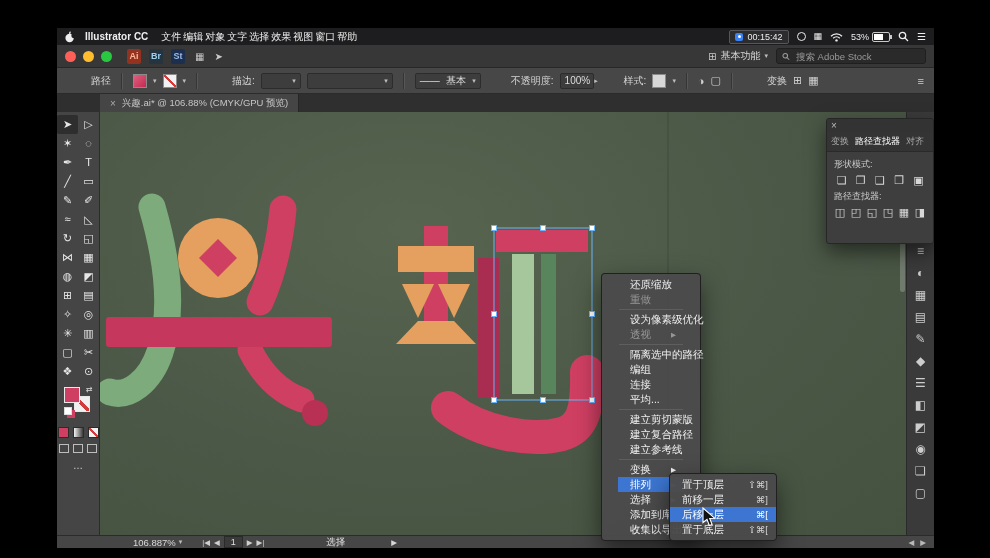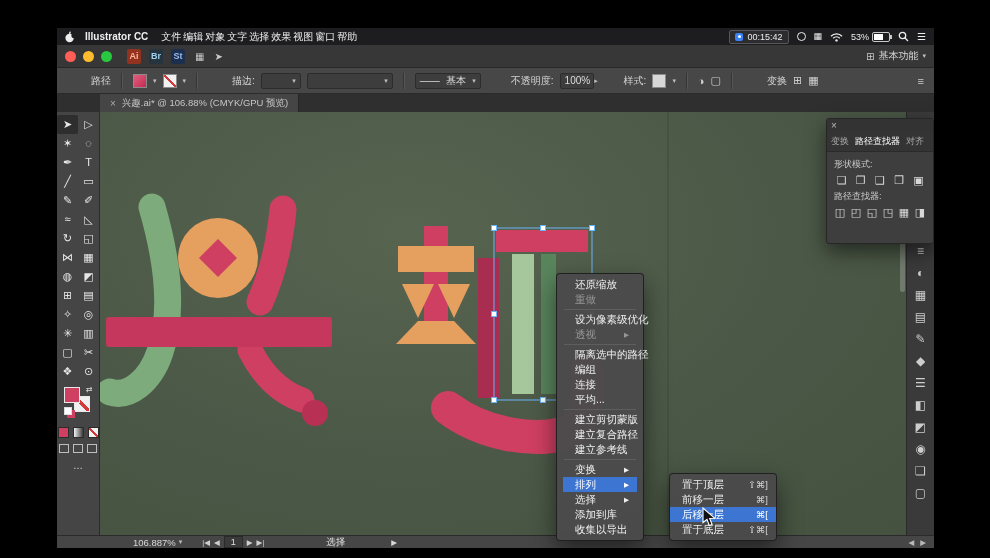--- a/index.html
+++ b/index.html
@@ -115,23 +115,23 @@
            padding:0 4px;gap:6px;}
   .pf-tab{font-size:9px;color:#ababab;white-space:nowrap;}
   .pf-tab.active{color:#fff;}
   .pf-body{padding:4px 7px 23px;}
   .pf-label{font-size:9px;color:#c9c9c9;margin:2px 0 2px;}
   .pf-row{display:flex;align-items:center;gap:4px;}
   .pf-icon{width:16px;height:15px;line-height:15px;text-align:center;font-size:11px;color:#d8d8d8;cursor:default;}
   .pf-icon.pushed{margin-left:auto;}
 
   
-  .ctxmenu{position:absolute;left:499px;top:245px;width:88px;background:rgba(74,74,74,.97);
+  .ctxmenu{position:absolute;left:544px;top:245px;width:100px;background:rgba(74,74,74,.97);
            border:1px solid rgba(28,28,28,.9);border-radius:4px;box-shadow:0 10px 24px rgba(0,0,0,.5);
-           padding:3px 6px;z-index:50;box-sizing:border-box;}
+           padding:3px 16px;z-index:50;box-sizing:border-box;}
   .submenu{position:absolute;left:612px;top:445px;width:108px;background:rgba(74,74,74,.97);
            border:1px solid rgba(28,28,28,.9);border-radius:4px;box-shadow:0 10px 24px rgba(0,0,0,.5);
            padding:3px 0;z-index:55;box-sizing:border-box;}
   .ctx-item{height:15px;line-height:15px;display:flex;align-items:center;padding:0 8px 0 12px;
             font-size:10.5px;color:#efefef;white-space:nowrap;cursor:default;}
   .ctx-item .ctx-label{flex:1;}
   .ctx-item.disabled{color:#969696;}
   .ctx-item.hl{background:#3c76d2;color:#fff;}
   .ctx-arrow{font-size:6.5px;margin-left:6px;color:inherit;}
   .ctx-sep{height:1px;background:#5e5e5e;margin:2px 1px;}
@@ -205,20 +205,27 @@
       <span class="badge badge-ai">Ai</span>
       <span class="badge badge-br">Br</span>
       <span class="badge badge-st">St</span>
       <span class="tb-ic">▦</span>
       <span class="tb-ic">➤</span>
       <span class="tb-right">
         <span class="workspace">
           <span class="tb-ic" style="margin-left:0">⊞</span>
           <span>基本功能</span>
           <span class="dd-arrow">▾</span>
+        </span>
+        <span class="searchbox">
+          <svg width="9" height="9" viewBox="0 0 11 11">
+            <circle cx="4.5" cy="4.5" r="3.2" fill="none" stroke="#9a9a9a" stroke-width="1.4"></circle>
+            <line x1="7" y1="7" x2="10" y2="10" stroke="#9a9a9a" stroke-width="1.4"></line>
+          </svg>
+          <input type="text" placeholder="搜索 Adobe Stock" style="">
         </span>
       </span>
     </div>
 
     <div class="controlbar">
       <span class="cb-label">路径</span>
       <span class="cb-div"></span>
       <span class="cb-swatch fillsw"></span>
       <span class="dd-arrow">▾</span>
       <span class="cb-swatch strokesw"></span>

